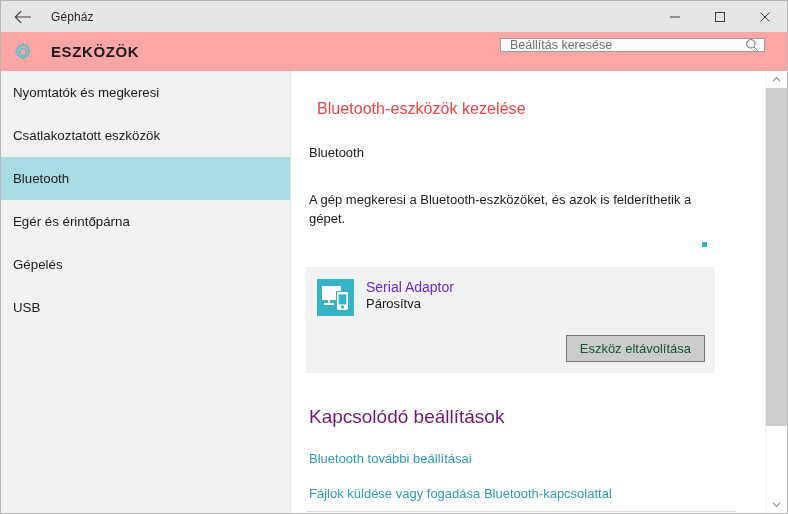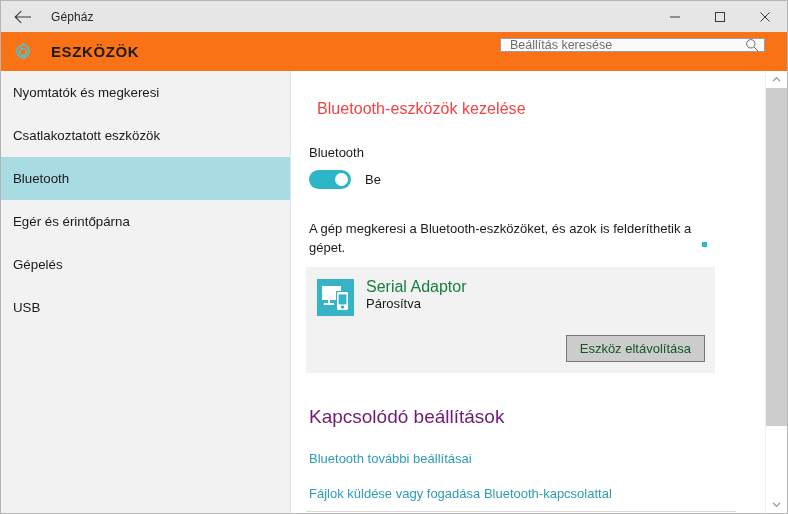--- a/index.html
+++ b/index.html
@@ -68,21 +68,21 @@
     cursor: default;
   }
   .win-btn svg { display: block; }
 
   
   .headerbar {
     position: absolute;
     left: 0; top: 31px;
     width: 100%;
     height: 39px;
-    background: #f97316;
+    background: #fca5a5;
     display: flex;
     align-items: center;
   }
   .gear-wrap {
     width: 44px;
     display: flex;
     align-items: center;
     justify-content: center;
   }
   .app-title {
@@ -229,22 +229,22 @@
   .device-icon {
     width: 37px;
     height: 37px;
     background: #36b3c6;
     position: relative;
     flex: none;
   }
   .device-icon svg { position: absolute; left: 4px; top: 5px; }
   .device-text { margin-left: 12px; }
   .device-name {
-    font-size: 16px;
-    color: #15803d;
+    font-size: 14px;
+    color: #6d28d9;
     line-height: 16px;
   }
   .device-status {
     font-size: 13px;
     color: #1a1a1a;
     line-height: 17px;
   }
   .remove-btn {
     position: absolute;
     right: 10px;
@@ -393,26 +393,20 @@
       <span>USB</span>
     </div>
   </nav>
 
   <main class="content">
 
     <h1 class="page-title">Bluetooth-eszközök kezelése</h1>
 
     <div class="section-label">Bluetooth</div>
 
-    <div class="toggle-row">
-      <div class="toggle">
-        <span class="knob"></span>
-      </div>
-      <span class="toggle-label">Be</span>
-    </div>
 
     <p class="desc">A gép megkeresi a Bluetooth-eszközöket, és azok is felderíthetik a gépet.</p>
 
     <div class="dot-indicator"></div>
 
     <div class="device-card">
       <div class="device-row">
         <div class="device-icon">
           <svg width="29" height="27" viewBox="0 0 29 27">
             <path d="M1 2 H20 V7 H15 V16 H9 V19 H13 V21 H3 V19 H7 V16 H1 Z" fill="#ffffff"></path>

